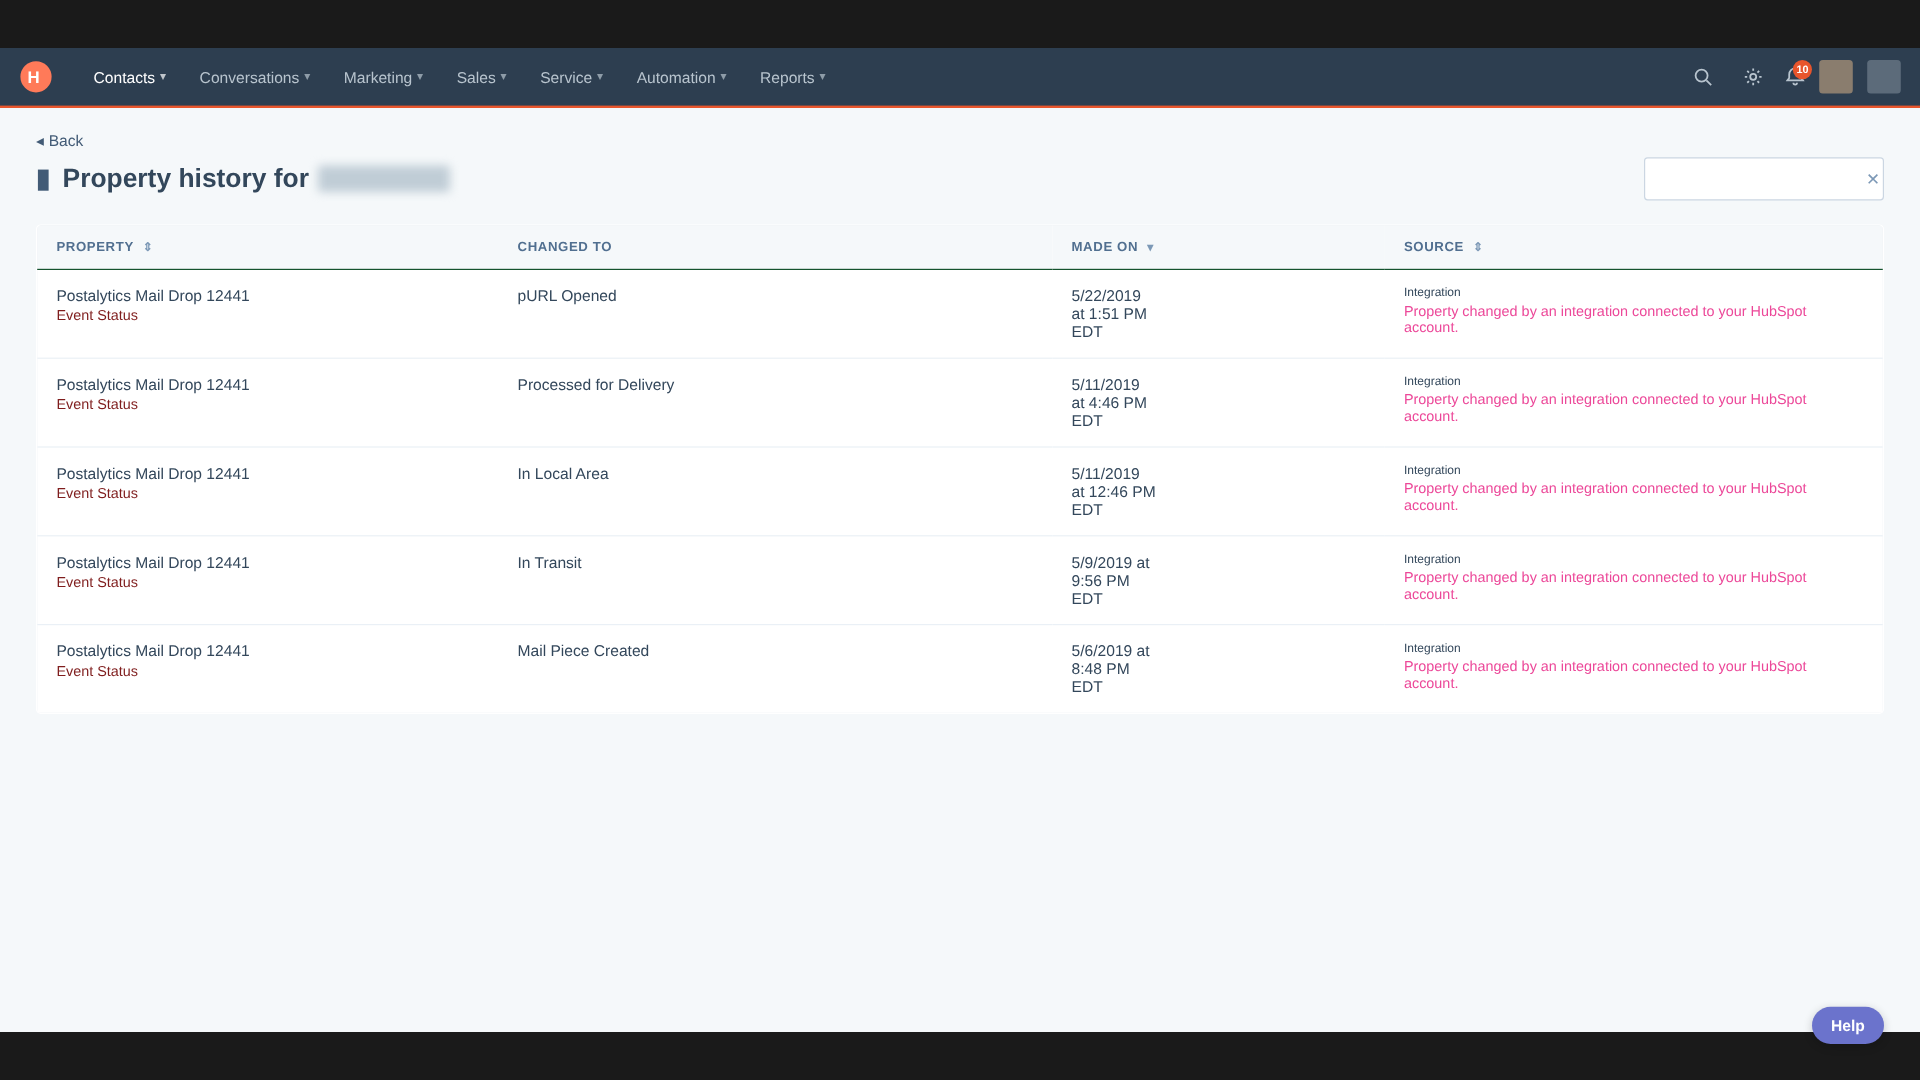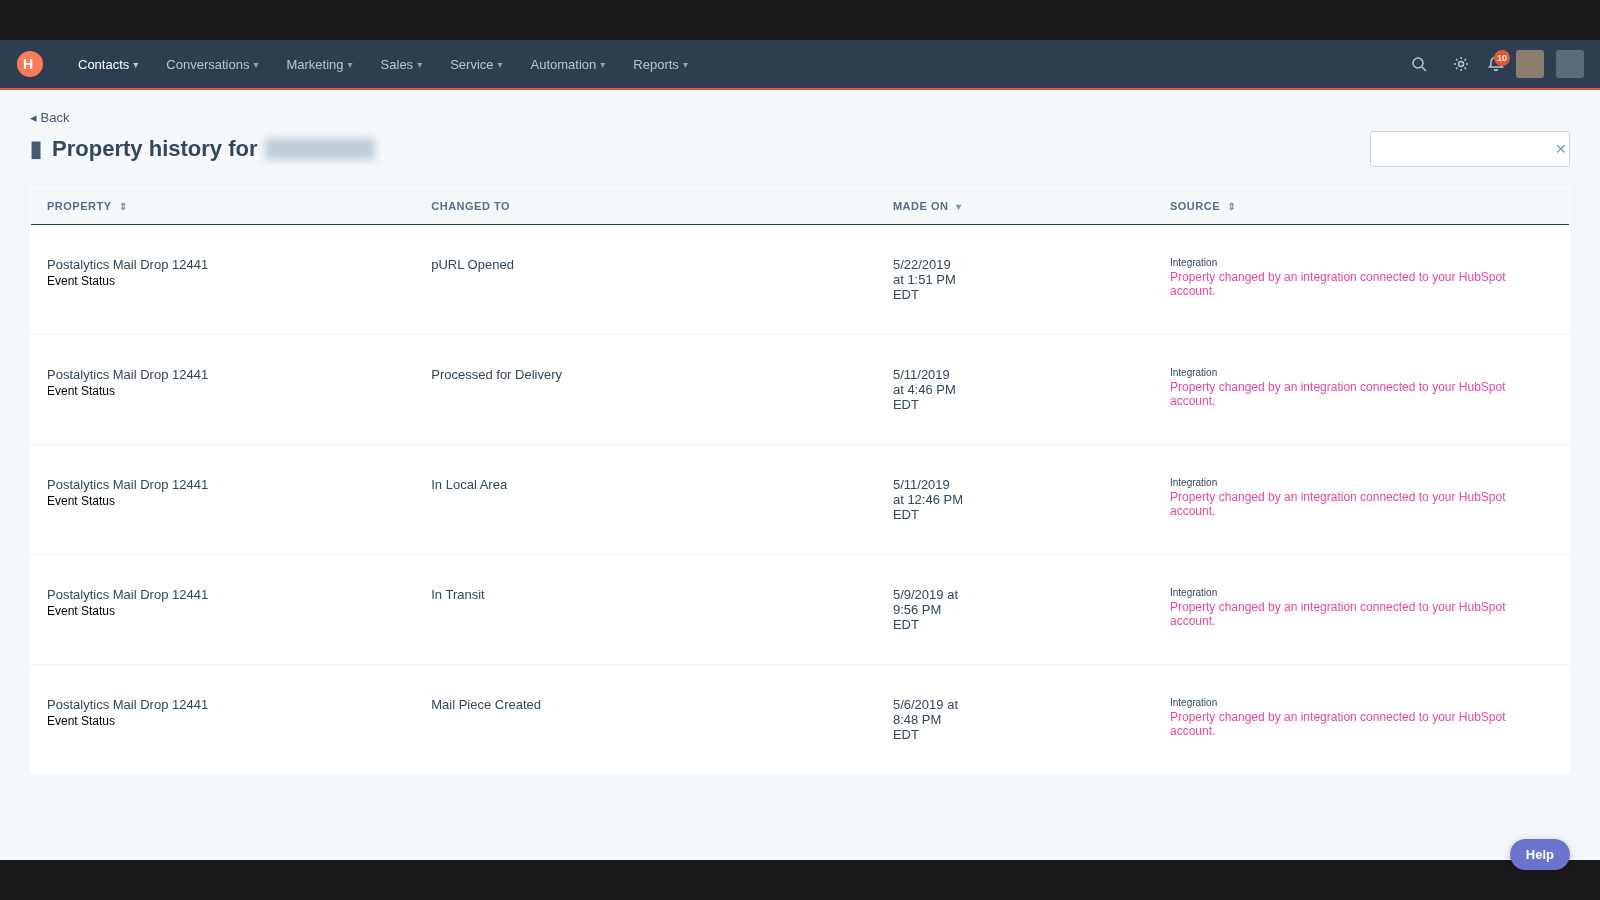--- a/index.html
+++ b/index.html
@@ -228,40 +228,40 @@
     }
 
     .data-table th .sort-icon {
       display: inline-block;
       margin-left: 4px;
       font-size: 10px;
       color: #7c98b6;
     }
 
     .data-table td {
-      padding: 32px 16px;
+      padding: 14px 16px;
       font-size: 13px;
       color: #33475b;
       border-bottom: 1px solid #eaf0f6;
       vertical-align: top;
     }
 
     .data-table tr:last-child td {
       border-bottom: none;
     }
 
     .property-name {
       font-size: 13px;
       color: #33475b;
       font-weight: 500;
     }
 
     .property-sub {
       font-size: 12px;
-      color: #000000;
+      color: #7f1d1d;
       margin-top: 2px;
     }
 
     .source-title {
       font-size: 10px;
       color: #33475b;
       font-weight: 500;
     }
 
     .source-desc {

